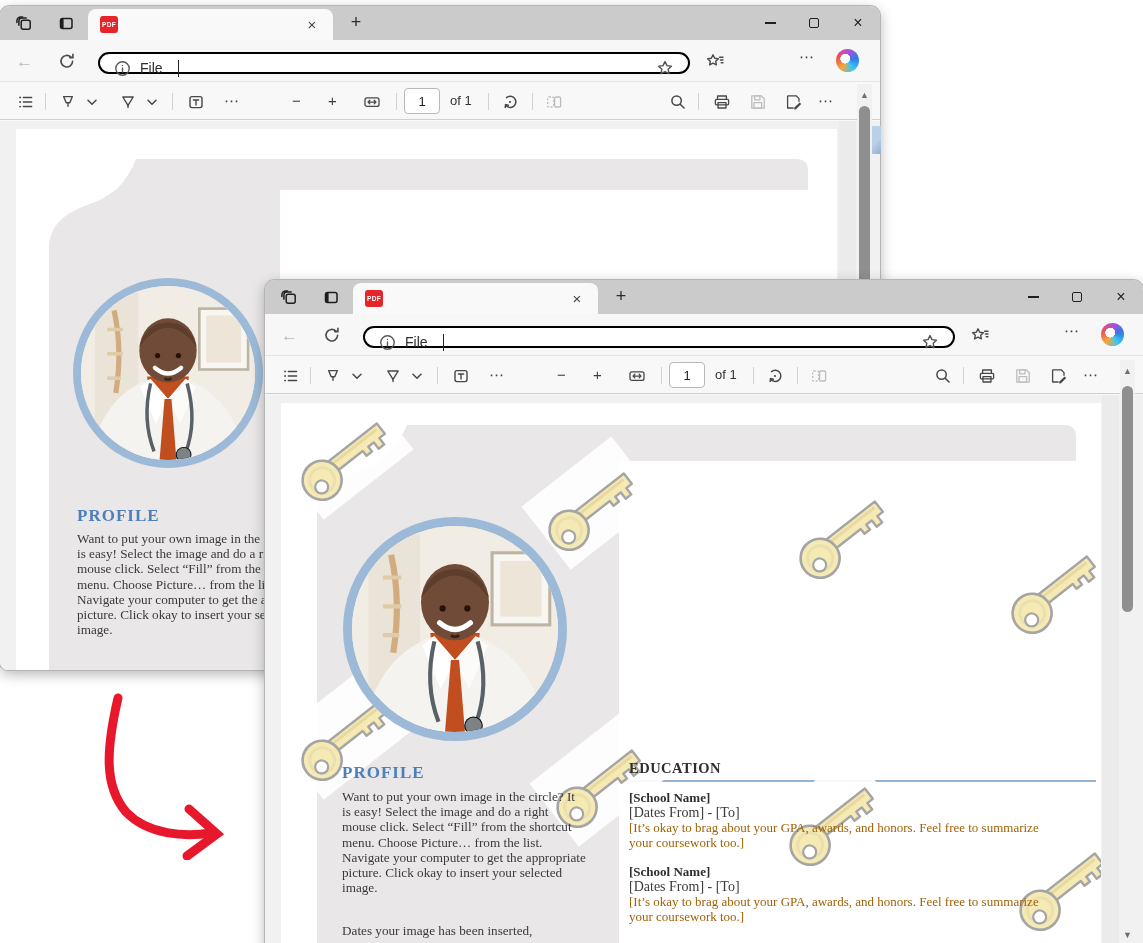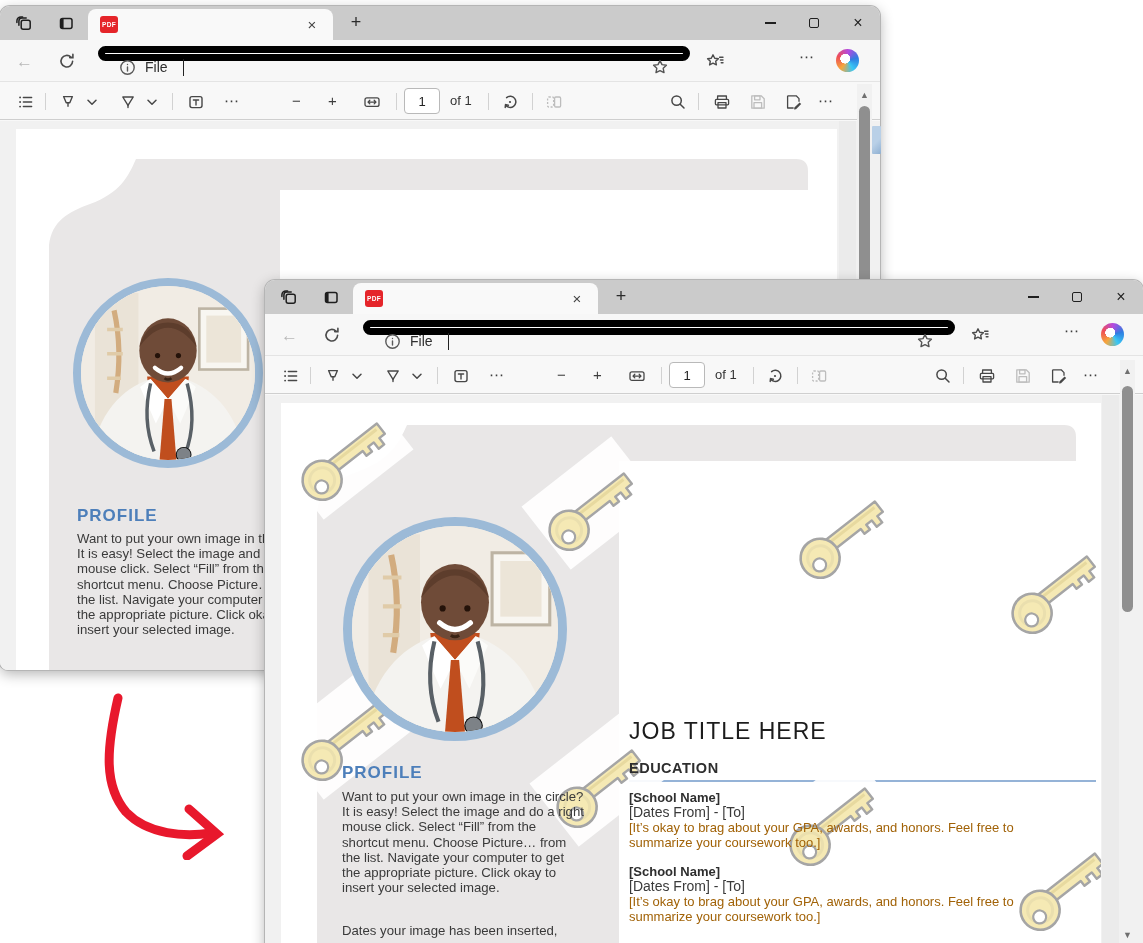--- a/index.html
+++ b/index.html
@@ -32,22 +32,22 @@
         color:#1f1f1f; cursor:pointer; }
   .wc .minbar { width:11px; height:1.6px; background:#1f1f1f; display:block; }
   .wc .maxbox { width:10px; height:10px; border:1.6px solid #1f1f1f; border-radius:2px; display:block; }
   .wc.close { font-size:16px; }
 
   .navbar { position:relative; height:42px; background:#f7f7f7; border-bottom:1px solid #e4e4e4; }
   .nvic { position:absolute; top:12px; width:18px; height:18px; color:#4b4b4b; cursor:pointer; }
   .nvic svg { width:18px; height:18px; display:block; }
   .nv-back { left:16px; color:#b8b8b8; }
   .nv-refresh { left:58px; }
-  .pill { position:absolute; left:98px; top:6px; width:592px; height:15px; background:#ffffff;
-          border:7px solid #000000; border-radius:15px; }
+  .pill { position:absolute; left:98px; top:12px; width:592px; height:22px; background:#ffffff;
+          border:2px solid #000000; border-radius:15px; }
   .pill .info { position:absolute; left:14px; top:6px; width:17px; height:17px; color:#5a5a5a; }
   .pill .info svg { width:17px; height:17px; display:block; }
   .pill .ptext { position:absolute; left:40px; top:6px; font-size:14px; color:#2f2f2f; }
   .pill .caret { position:absolute; left:78px; top:6px; width:1.4px; height:17px; background:#222; }
   .pill .bstar { position:absolute; right:14px; top:5px; width:18px; height:18px; color:#545454; }
   .pill .bstar svg { width:18px; height:18px; display:block; }
   .nv-collections { left:706px; }
   .nv-more { left:799px; top:8px; font-size:15px; color:#3c3c3c; letter-spacing:1px; }
   .copilot { position:absolute; left:836px; top:9px; width:23px; height:23px; border-radius:50%;
              background:
@@ -71,21 +71,21 @@
   .page { position:absolute; left:16px; top:8px; width:821px; bottom:-2px; background:#ffffff; overflow:hidden; }
   .rmargin { position:absolute; top:0; bottom:0; width:17px; background:#ebebeb; }
 
   .tpl { position:absolute; left:0; top:0; }
   .keywm { position:absolute; width:120px; height:80px; transform:rotate(-38deg); z-index:2; }
   .keywm svg { width:120px; height:80px; display:block; }
 
   .circlephoto { position:absolute; border-radius:50%; overflow:hidden; z-index:3; background:#f1ece4; }
   .circlephoto svg { width:100%; height:100%; display:block; }
 
-  .doc { position:absolute; z-index:4; }
+  .doc { position:absolute; z-index:4;font-family:Liberation Serif, serif; }
   .profile-h { font-size:17px; font-weight:bold; letter-spacing:1px; color:#4d7fba; }
   .profile-p { font-size:13.2px; line-height:15.2px; color:#3a3a3a; width:244px; }
   .bigname { font-size:66px; line-height:77px; font-weight:300; letter-spacing:3px; color:#121212; }
   .job { font-size:23px; font-weight:300; letter-spacing:1px; color:#1c1c1c; }
   .edu-h { font-size:14.5px; font-weight:bold; letter-spacing:.5px; color:#2e2e2e; }
   .edu-rule { position:absolute; height:2px; background:#95b3d7; }
   .entry { margin-bottom:14px; width:424px; }
   .entry .school { font-size:13px; font-weight:bold; color:#2e2e2e; line-height:15px; }
   .entry .dates  { font-size:14px; color:#3a3a3a; line-height:15px; }
   .entry .desc   { font-size:13px; color:#a16207; line-height:15px; }
@@ -565,21 +565,20 @@
       <div class="circlephoto" style="left:62px;top:114px;width:224px;height:224px;border:9px solid #9cbad7">
         <svg viewBox="0 0 200 200">
             <use href="#d-photo"></use>
           </svg>
       </div>
 
       <div class="doc profile-h" style="left:61px;top:360px">PROFILE</div>
       <div class="doc profile-p" style="left:61px;top:386px">Want to put your own image in the circle?  It is easy!  Select the image and do a right mouse click.  Select “Fill” from the shortcut menu.  Choose Picture… from the list.  Navigate your computer to get the appropriate picture.  Click okay to insert your selected image.</div>
       <div class="doc profile-p" style="left:61px;top:520px">Dates your image has been inserted,</div>
 
-      <div class="doc job" style="left:348px;top:315px">JOB TITLE HERE</div>
       <div class="doc edu-h" style="left:348px;top:357px">EDUCATION</div>
       <div class="edu-rule" style="left:348px;top:377px;width:467px"></div>
       <div class="doc" style="left:348px;top:387px">
         <div class="entry">
           <div class="school">[School Name]</div>
           <div class="dates">[Dates From] - [To]</div>
           <div class="desc">[It’s okay to brag about your GPA, awards, and honors. Feel free to summarize your coursework too.]</div>
         </div>
         <div class="entry">
           <div class="school">[School Name]</div>

